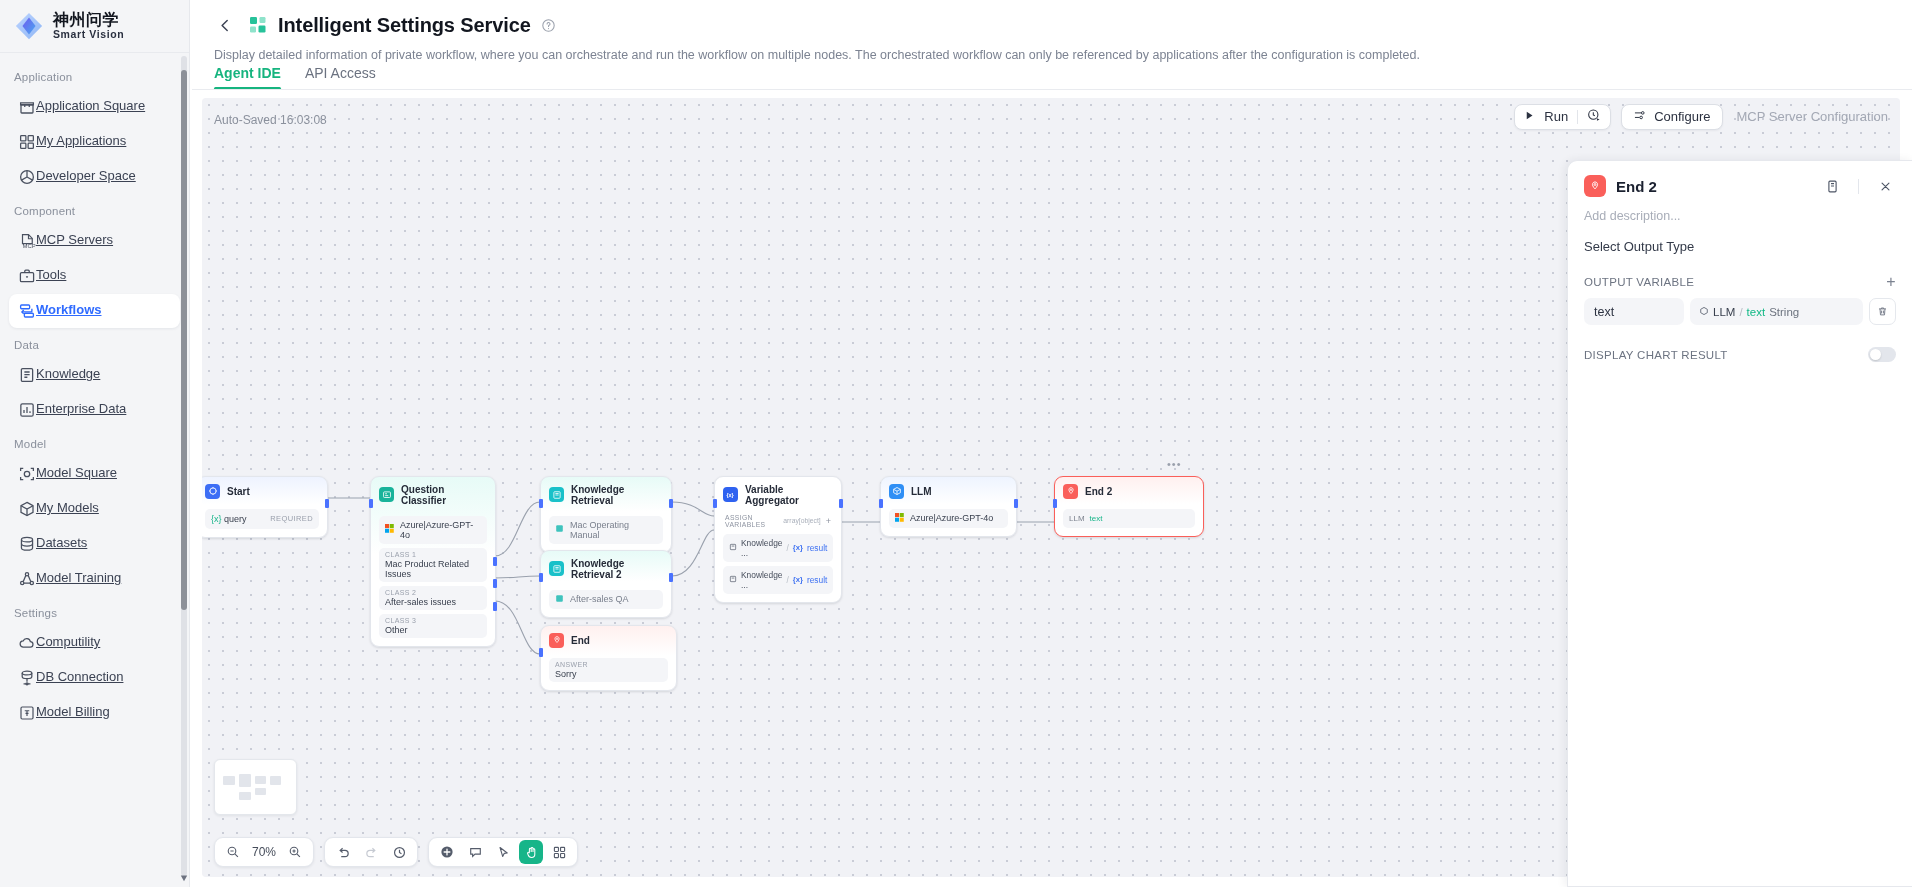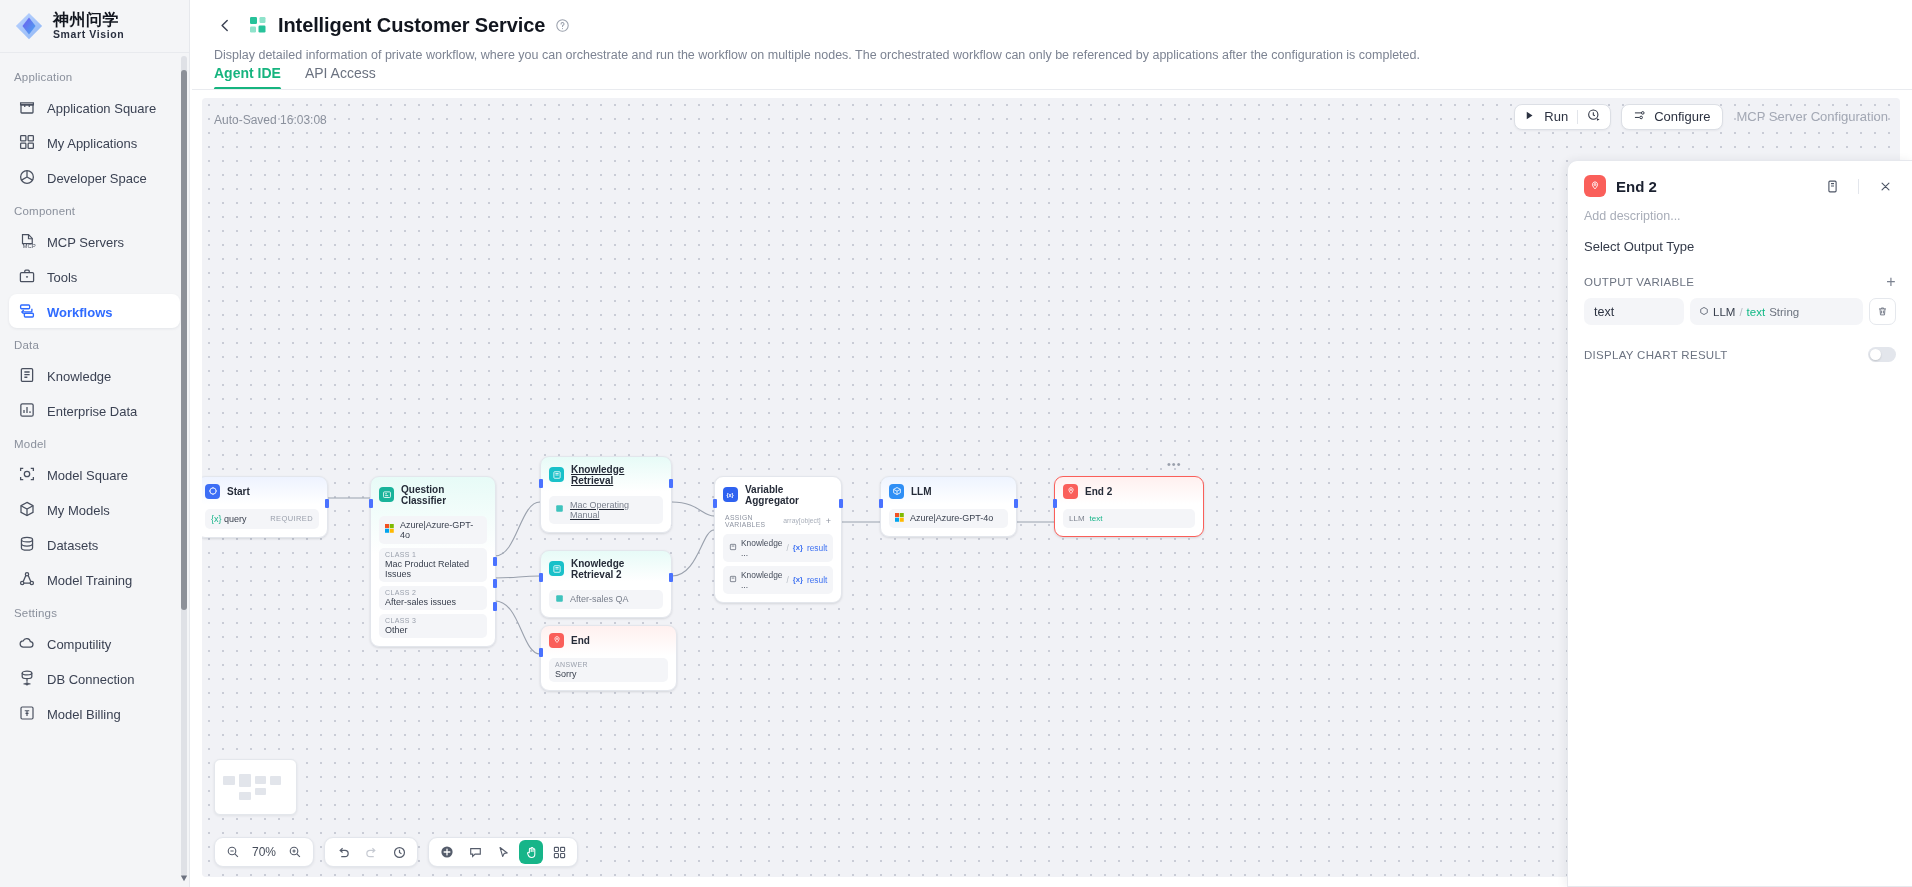--- a/index.html
+++ b/index.html
@@ -32,24 +32,24 @@
   .brand-cn { font-size: 16px; font-weight: 700; color: #12161f; letter-spacing: .5px; }
   .brand-en { font-size: 10.5px; font-weight: 700; color: #2a3040; letter-spacing: .6px; }
 
   .nav-scroll {
     flex: 1; overflow: hidden; padding: 8px 0 0 0; position: relative;
   }
   .nav-group-label {
     font-size: 11.5px; color: #8a909c; padding: 10px 14px 6px 14px; letter-spacing: .2px;
   }
   .nav-item {
-    display: flex; align-items: flex-end; gap: 11px;
+    display: flex; align-items: flex-start; 
     margin: 1px 9px; padding: 8px 9px;
     border-radius: 8px; cursor: pointer;
-    font-size: 13px; color: #3b4253;
+    font-size: 13px; color: #3b4253; text-decoration: underline;
   }
   .nav-item.active {
     background: #ffffff; color: #2f6bff; font-weight: 700;
     box-shadow: 0 1px 3px rgba(20,30,60,.07);
   }
   .nav-ico { width: 18px; height: 18px; flex: none; display: block; }
   .nav-ico svg { display:block; width:18px; height:18px; }
 
   .sb-track {
     position: absolute; right: 2px; top: 56px; width: 6px; height: 820px;
@@ -453,21 +453,21 @@
             </svg>
         </div>
         <span class="grid-badge">
           <svg viewBox="0 0 20 20" width="20" height="20">
             <rect x="2" y="2" width="7" height="7" rx="1.2" fill="#27c29a"></rect>
             <rect x="11.5" y="2" width="6" height="6" rx="1.2" fill="#8fe3cb"></rect>
             <rect x="2" y="11.5" width="6" height="6" rx="1.2" fill="#8fe3cb"></rect>
             <rect x="10.5" y="10.5" width="7" height="7" rx="1.2" fill="#27c29a"></rect>
           </svg>
         </span>
-        <span class="page-title">Intelligent Customer Service</span>
+        <span class="page-title">Intelligent Settings Service</span>
         <span class="help-ico">
           <svg viewBox="0 0 20 20" width="15" height="15" fill="none" stroke="#9aa0ac" stroke-width="1.4">
               <circle cx="10" cy="10" r="7.6"></circle>
               <path d="M8.1 7.9a1.95 1.95 0 1 1 2.6 1.85c-.5.2-.7.6-.7 1.1v.5" stroke-linecap="round"></path>
               <circle cx="10" cy="14.1" r=".75" fill="#9aa0ac" stroke="none"></circle>
             </svg>
         </span>
       </div>
       <div class="page-desc">Display detailed information of private workflow, where you can orchestrate and run the workflow on multiple nodes. The orchestrated workflow can only be referenced by applications after the configuration is completed.</div>
       <div class="tabs">
@@ -573,21 +573,21 @@
               <div class="k">CLASS 3</div>
               <div class="v">Other</div>
             </div>
           </div>
           <div class="port" style="left:-2px; top:22px;"></div>
           <div class="port" style="right:-2px; top:80px;"></div>
           <div class="port" style="right:-2px; top:102px;"></div>
           <div class="port" style="right:-2px; top:125px;"></div>
         </div>
 
-        <div class="node teal-node" style="left:338px; top:358px; width:132px;text-decoration:underline;">
+        <div class="node teal-node" style="left:338px; top:378px; width:132px;">
           <div class="node-head">
             <span class="nicon" style="background:#19c1c9;">
               <svg viewBox="0 0 16 16" width="10" height="10" fill="none" stroke="#fff" stroke-width="1.3">
                   <rect x="3" y="2.8" width="10" height="10.4" rx="1.2"></rect>
                   <path d="M5.4 5.6h5.2M5.4 8h5.2"></path>
                 </svg>
             </span>
             <span class="nm">Knowledge Retrieval</span>
           </div>
           <div class="node-body">

